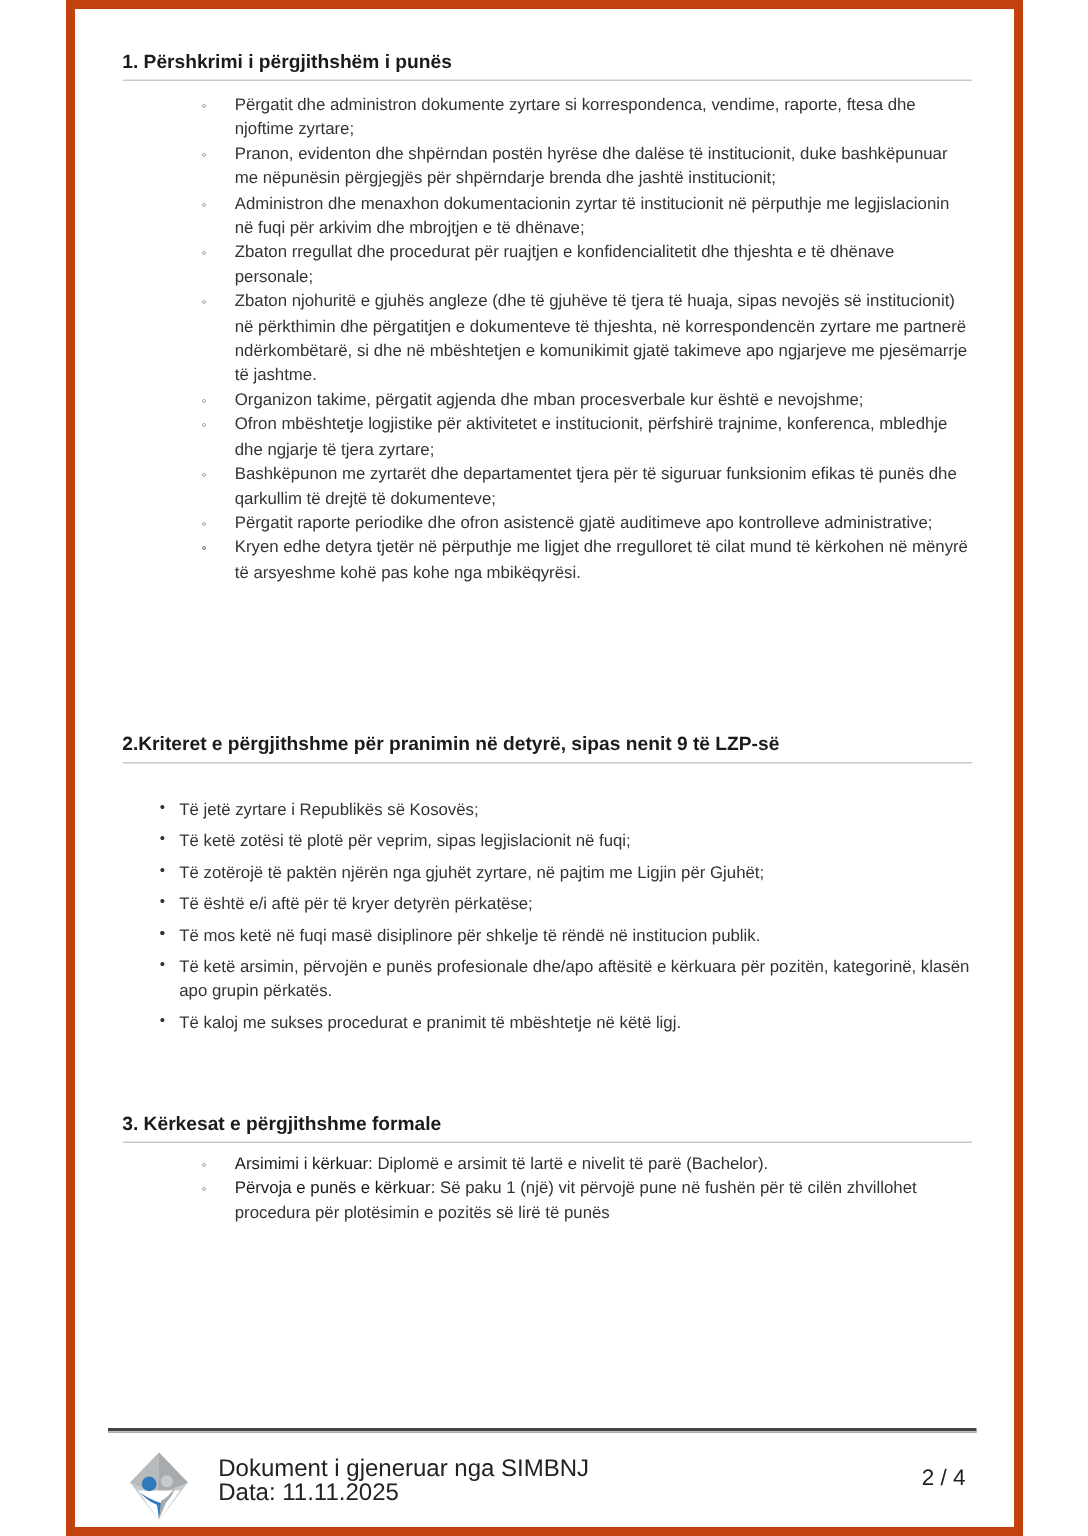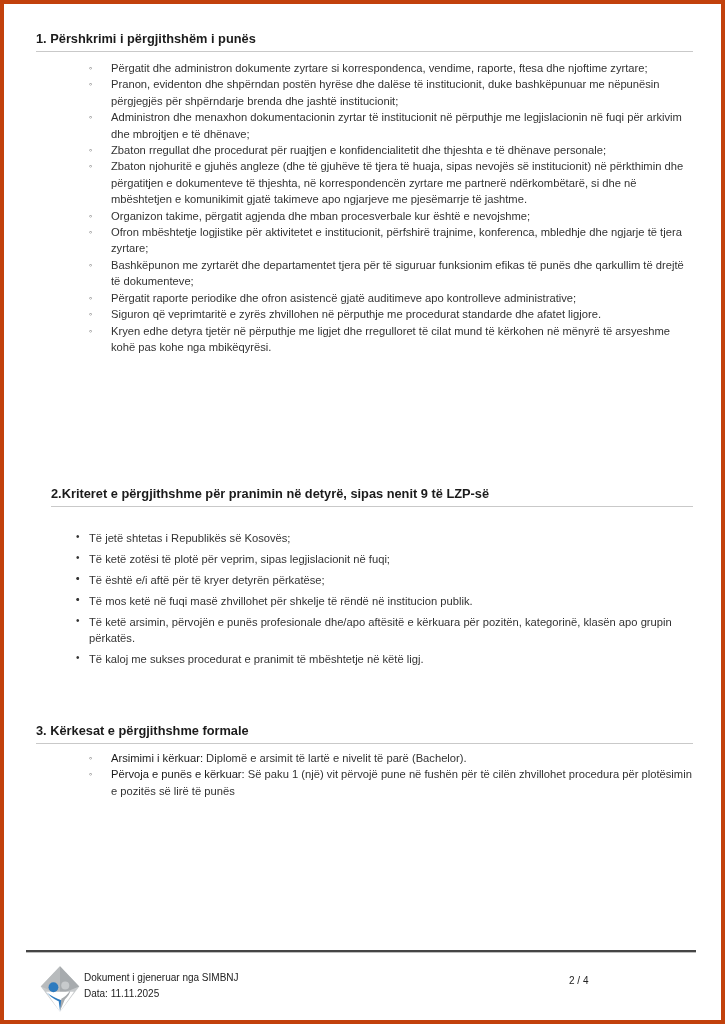--- a/index.html
+++ b/index.html
@@ -1,30 +1,30 @@
 <!DOCTYPE html>
 <html><head>
 <meta charset="utf-8">
 <style>
   html,body{margin:0;padding:0;background:#ffffff;}
   .page{
     position:relative;
-    width:725px;height:1024px;
+    width:638px;height:1024px;
     margin:0 auto;
     background:#ffffff;
     box-sizing:border-box;
-    border:4px solid #c2410c;
+    border:6px solid #c2410c;
     font-family:"Liberation Sans","DejaVu Sans",sans-serif;
     color:#333;
     overflow:hidden;
   }
   .sec{position:absolute;left:32px;right:28px;}
   #sec1{top:26px;}
-  #sec2{top:481px;margin-left:15px;}
-  #sec3{top:718px;}
+  #sec2{top:481px;}
+  #sec3{top:734px;}
   .heading{
     margin:0;
     font-size:12.8px;
     font-weight:bold;
     color:#1b1b1b;
     line-height:17px;
     padding-bottom:4px;
     border-bottom:1px solid #c9c9c9;
   }
   ul.list{list-style:none;margin:0;padding:0;}
@@ -44,59 +44,59 @@
   #sec2 .list{margin-top:23px;}
   #sec3 .list{margin-top:6px;}
   .bold-lead{font-weight:normal;color:#1b1b1b;}
   
   .footer-rule{
     position:absolute;left:22px;right:25px;top:946px;
     height:2px;background:#454545;border-bottom:1px solid #bdbdbd;
   }
   .footer-logo{position:absolute;left:35px;top:961px;width:42px;height:48px;}
   .footer-text{
-    position:absolute;left:80px;top:966px;
-    font-size:10px;line-height:15.6px;color:#222;
+    position:absolute;left:96px;top:966px;
+    font-size:16px;line-height:15.6px;color:#222;
   }
   .page-num{
     position:absolute;left:565px;top:971px;
-    font-size:10px;color:#222;
+    font-size:15px;color:#222;
   }
 </style>
 </head>
 <body>
 
 <div class="page">
 
   <section class="sec" id="sec1">
     <h2 class="heading">1. Përshkrimi i përgjithshëm i punës</h2>
     <ul class="list indent-deep">
       <li><span class="marker">◦</span><span>Përgatit dhe administron dokumente zyrtare si korrespondenca, vendime, raporte, ftesa dhe njoftime zyrtare;</span></li>
       <li><span class="marker">◦</span><span>Pranon, evidenton dhe shpërndan postën hyrëse dhe dalëse të institucionit, duke bashkëpunuar me nëpunësin përgjegjës për shpërndarje brenda dhe jashtë institucionit;</span></li>
       <li><span class="marker">◦</span><span>Administron dhe menaxhon dokumentacionin zyrtar të institucionit në përputhje me legjislacionin në fuqi për arkivim dhe mbrojtjen e të dhënave;</span></li>
       <li><span class="marker">◦</span><span>Zbaton rregullat dhe procedurat për ruajtjen e konfidencialitetit dhe thjeshta e të dhënave personale;</span></li>
       <li><span class="marker">◦</span><span>Zbaton njohuritë e gjuhës angleze (dhe të gjuhëve të tjera të huaja, sipas nevojës së institucionit) në përkthimin dhe përgatitjen e dokumenteve të thjeshta, në korrespondencën zyrtare me partnerë ndërkombëtarë, si dhe në mbështetjen e komunikimit gjatë takimeve apo ngjarjeve me pjesëmarrje të jashtme.</span></li>
       <li><span class="marker">◦</span><span>Organizon takime, përgatit agjenda dhe mban procesverbale kur është e nevojshme;</span></li>
       <li><span class="marker">◦</span><span>Ofron mbështetje logjistike për aktivitetet e institucionit, përfshirë trajnime, konferenca, mbledhje dhe ngjarje të tjera zyrtare;</span></li>
       <li><span class="marker">◦</span><span>Bashkëpunon me zyrtarët dhe departamentet tjera për të siguruar funksionim efikas të punës dhe qarkullim të drejtë të dokumenteve;</span></li>
       <li><span class="marker">◦</span><span>Përgatit raporte periodike dhe ofron asistencë gjatë auditimeve apo kontrolleve administrative;</span></li>
-      <li><span class="marker">◦</span><span>Siguron që veprimtaritë e zyrës zhvillohen në përputhje me procedurat standarde dhe afatet ligjore.</span></li>
+      <li><span class="marker">◦</span></li>
       <li><span class="marker">◦</span><span>Kryen edhe detyra tjetër në përputhje me ligjet dhe rregulloret të cilat mund të kërkohen në mënyrë të arsyeshme kohë pas kohe nga mbikëqyrësi.</span></li>
     </ul>
   </section>
 
   <section class="sec" id="sec2">
     <h2 class="heading">2.Kriteret e përgjithshme për pranimin në detyrë, sipas nenit 9 të LZP-së</h2>
     <ul class="list indent-shallow">
-      <li><span class="marker">•</span><span>Të jetë shtetas i Republikës së Kosovës;</span></li>
+      <li><span class="marker">•</span><span>Të jetë zyrtare i Republikës së Kosovës;</span></li>
       <li><span class="marker">•</span><span>Të ketë zotësi të plotë për veprim, sipas legjislacionit në fuqi;</span></li>
-      <li><span class="marker">•</span></li>
+      <li><span class="marker">•</span><span>Të zotërojë të paktën njërën nga gjuhët zyrtare, në pajtim me Ligjin për Gjuhët;</span></li>
       <li><span class="marker">•</span><span>Të është e/i aftë për të kryer detyrën përkatëse;</span></li>
       <li><span class="marker">•</span></li>
-      <li><span class="marker">•</span><span>Të mos ketë në fuqi masë zhvillohet për shkelje të rëndë në institucion publik.</span></li>
+      <li><span class="marker">•</span><span>Të mos ketë në fuqi masë disiplinore për shkelje të rëndë në institucion publik.</span></li>
       <li><span class="marker">•</span><span>Të ketë arsimin, përvojën e punës profesionale dhe/apo aftësitë e kërkuara për pozitën, kategorinë, klasën apo grupin përkatës.</span></li>
       <li><span class="marker">•</span><span>Të kaloj me sukses procedurat e pranimit të mbështetje në këtë ligj.</span></li>
     </ul>
   </section>
 
   <section class="sec" id="sec3">
     <h2 class="heading">3. Kërkesat e përgjithshme formale</h2>
     <ul class="list indent-deep">
       <li><span class="marker">◦</span><span class="bold-lead">Arsimimi i kërkuar:</span><span> Diplomë e arsimit të lartë e nivelit të parë (Bachelor).</span></li>
       <li><span class="marker">◦</span><span class="bold-lead">Përvoja e punës e kërkuar:</span><span>  Së paku 1 (një) vit përvojë pune në fushën për të cilën zhvillohet procedura për plotësimin e pozitës së lirë të punës</span></li>

